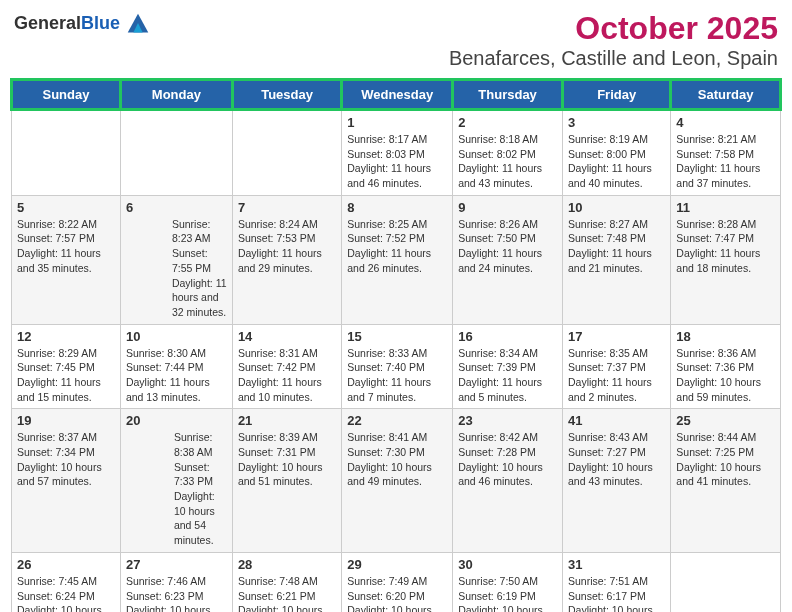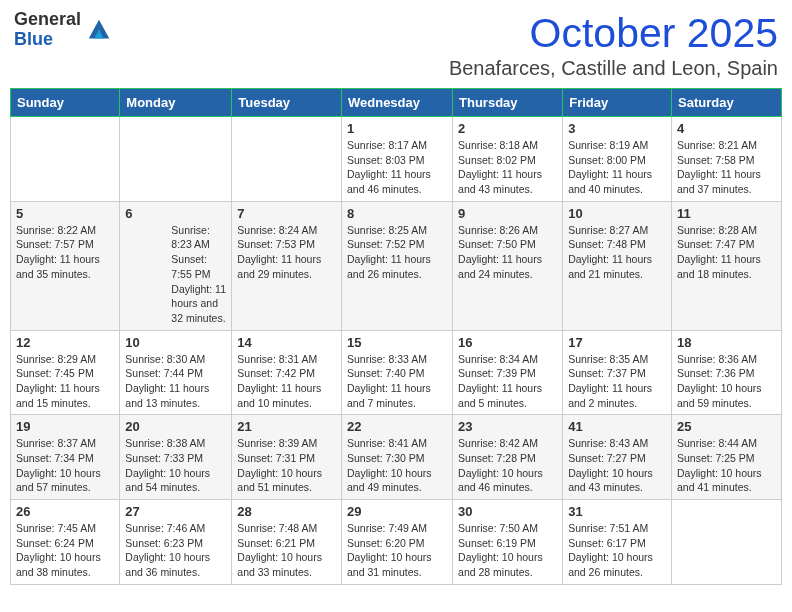--- a/index.html
+++ b/index.html
@@ -17,21 +17,20 @@
       margin-bottom: 8px;
       padding: 0 4px;
     }
     .logo {
       display: flex;
       align-items: center;
       gap: 2px;
     }
     .logo-text {
       display: flex;
-      flex-direction: column;
       line-height: 1.1;
     }
     .logo-general {
       font-size: 18px;
       font-weight: bold;
       color: #333;
     }
     .logo-blue {
       font-size: 18px;
       font-weight: bold;
@@ -39,41 +38,41 @@
     }
     .logo-icon {
       width: 28px;
       height: 28px;
       margin-left: 2px;
     }
     .title-block {
       text-align: right;
     }
     .month-title {
-      font-size: 41px;
-      font-weight: normal;
-      color: #1d4ed8;
+      font-size: 32px;
+      font-weight: bold;
+      color: #be185d;
     }
     .location-title {
       font-size: 20px;
       color: #444;
     }
     .calendar {
       width: 100%;
       border-collapse: collapse;
       border: 1px solid #ccc;
     }
     .calendar th {
       background-color: #2563a8;
       color: #fff;
-      text-align: left;
+      text-align: center;
       padding: 6px 6px;
       font-size: 13px;
       font-weight: bold;
-      border: 1px solid #22c55e;
+      border: 3px solid #22c55e;
     }
     .calendar td {
       vertical-align: top;
       border: 1px solid #ccc;
       padding: 4px 5px;
       font-size: 11px;
       color: #333;
       width: 113px;
       min-height: 80px;
       background: #fff;
@@ -251,21 +250,21 @@
       </tr>
       <tr>
         <td>
           <span class="day-number">19</span>
           <div class="day-info" style="white-space: pre-line;">Sunrise: 8:37 AM
 Sunset: 7:34 PM
 Daylight: 10 hours and 57 minutes.</div>
         </td>
         <td>
           <span class="day-number">20</span>
-          <div class="day-info" style="white-space: pre-line;">Sunrise: 8:38 AM
+          <div class="day-info" style="white-space: pre-line; margin-left: 48px;">Sunrise: 8:38 AM
 Sunset: 7:33 PM
 Daylight: 10 hours and 54 minutes.</div>
         </td>
         <td>
           <span class="day-number">21</span>
           <div class="day-info" style="white-space: pre-line;">Sunrise: 8:39 AM
 Sunset: 7:31 PM
 Daylight: 10 hours and 51 minutes.</div>
         </td>
         <td>

